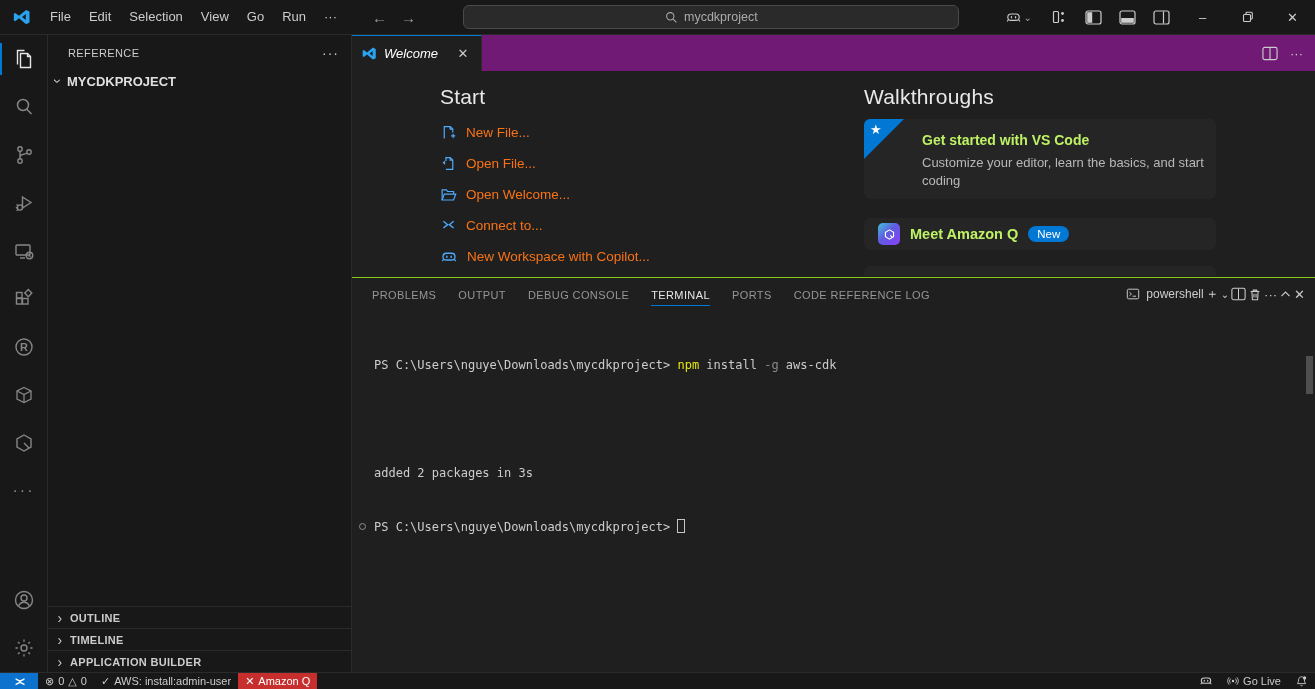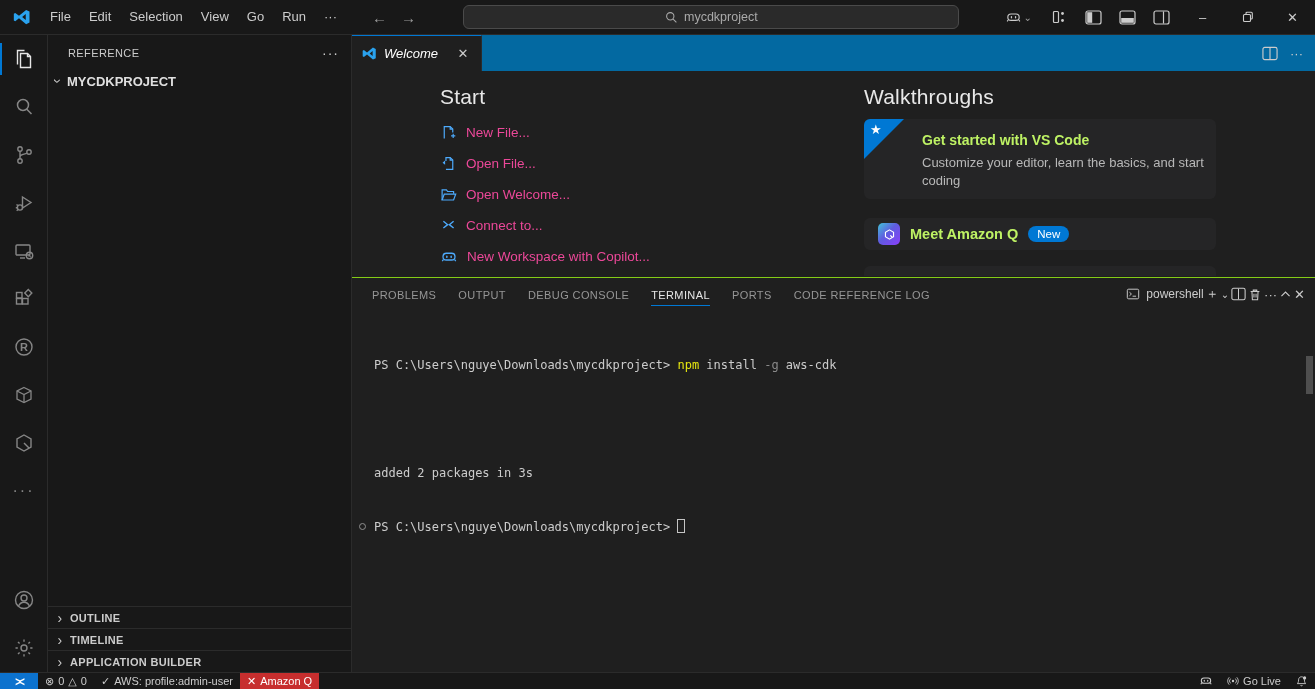--- a/index.html
+++ b/index.html
@@ -43,33 +43,33 @@
   .sb-header { height:35px; display:flex; align-items:center; padding:0 12px 0 20px; color:#cccccc; font-size:11px; letter-spacing:.4px; }
   .sb-header .dots { margin-left:auto; color:#cccccc; font-size:14px; letter-spacing:1px; cursor:pointer; }
   .folder-row { height:22px; display:flex; align-items:center; gap:3px; padding-left:4px; font-weight:bold; font-size:13px; color:#e0e0e0; cursor:pointer; }
   .sb-fill { flex:1; }
   .sb-section { height:22px; display:flex; align-items:center; gap:4px; padding-left:6px; border-top:1px solid #2b2b2b; font-weight:bold; font-size:11px; letter-spacing:.3px; color:#cccccc; cursor:pointer; }
   .chev { display:inline-block; font-size:14px; font-weight:normal; color:#cccccc; width:12px; text-align:center; }
   .chev.down { transform:rotate(90deg); }
 
   
   .editor-group { flex:1; display:flex; flex-direction:column; min-width:0; }
-  .tabbar { height:36px; background:#0369a1; display:flex; align-items:stretch; flex:0 0 36px; }
+  .tabbar { height:36px; background:#701a75; display:flex; align-items:stretch; flex:0 0 36px; }
   .tab { width:130px; background:#1f1f1f; border-top:1.5px solid #0078d4; border-right:1px solid #2b2b2b;
     display:flex; align-items:center; gap:7px; padding:0 8px 0 10px; color:#ffffff; }
   .tab-label { font-style:italic; font-size:13px; }
   .tab-close { margin-left:auto; color:#cccccc; font-size:13px; width:20px; height:20px; display:flex; align-items:center; justify-content:center; border-radius:4px; cursor:pointer; }
   .editor-actions { margin-left:auto; display:flex; align-items:center; gap:12px; padding-right:12px; color:#cccccc; }
 
   .editor-content { height:206px; flex:0 0 206px; background:#1f1f1f; position:relative; overflow:hidden; }
   .start-col { position:absolute; left:88px; top:14px; }
   .wt-col { position:absolute; left:512px; top:14px; width:352px; }
   .big-heading { font-size:21px; font-weight:normal; color:#e8e8e8; letter-spacing:.2px; }
   .start-links { margin-top:8px; }
-  .start-link { height:31px; display:flex; align-items:center; gap:9px; color:#ec4899; font-size:13.5px; cursor:pointer; }
+  .start-link { height:31px; display:flex; align-items:center; gap:9px; color:#f97316; font-size:13.5px; cursor:pointer; }
 
   .wt-card { background:#252526; border-radius:6px; position:relative; overflow:hidden; cursor:pointer; }
   .card-featured { margin-top:10px; padding:13px 16px 12px 58px; height:80px; }
   .ribbon { position:absolute; left:0; top:0; width:0; height:0; border-top:40px solid #0078d4; border-right:40px solid transparent; }
   .ribbon-star { position:absolute; left:6px; top:3px; color:#ffffff; font-size:13px; }
   .card-title { font-size:14px; font-weight:bold; color:#bef264; }
   .card-desc { margin-top:6px; font-size:13px; color:#b8b8b8; line-height:18px; width:300px; }
   .card-row { margin-top:19px; height:32px; display:flex; align-items:center; gap:10px; padding:0 14px; }
   .card-row .card-title { font-size:14.5px; }
   .badge-new { background:#0078d4; color:#ffffff; font-size:11.5px; padding:2px 9px; border-radius:11px; }
@@ -451,21 +451,21 @@
     <span class="remote-glyph">&gt;&lt;</span>
   </div>
   <div class="sb-item">
     <span class="sym">⊗</span>
     <span>0</span>
     <span class="sym">△</span>
     <span>0</span>
   </div>
   <div class="sb-item">
     <span class="sym">✓</span>
-    <span>AWS: profile:admin-user</span>
+    <span>AWS: install:admin-user</span>
   </div>
   <div class="sb-item sb-amazonq">
     <span class="sym">✕</span>
     <span>Amazon Q</span>
   </div>
   <div class="sb-right">
     <div class="sb-item">
       <svg width="14" height="14" viewBox="0 0 24 24" fill="none" stroke="#cccccc" stroke-width="1.8">
           <rect x="4" y="7" width="16" height="9" rx="4.5"></rect>
           <rect x="8.2" y="10" width="1.8" height="3.4" rx="0.9" fill="#cccccc" stroke="none"></rect>

